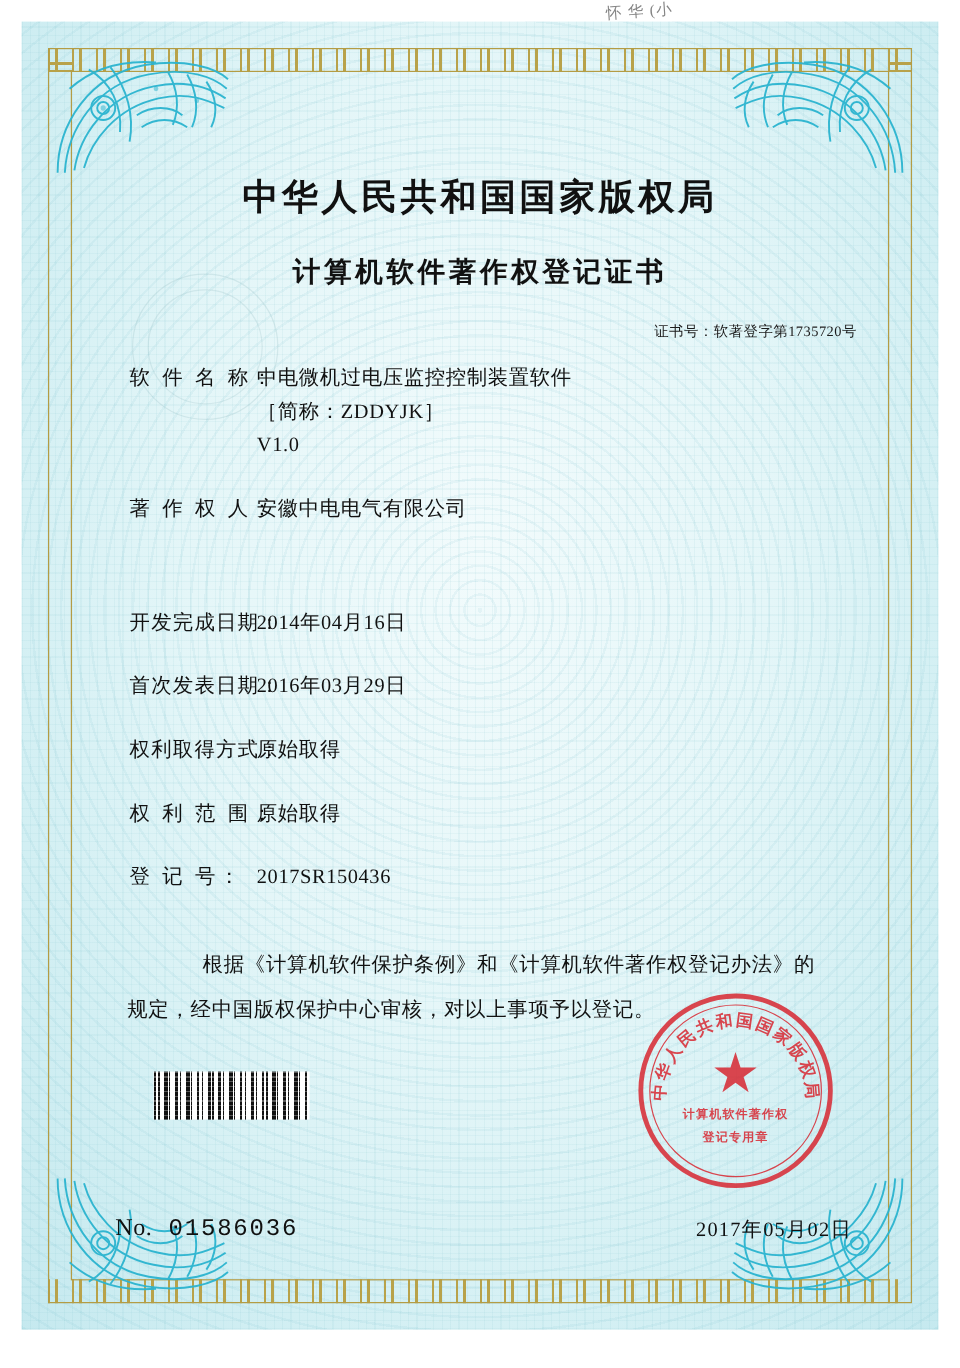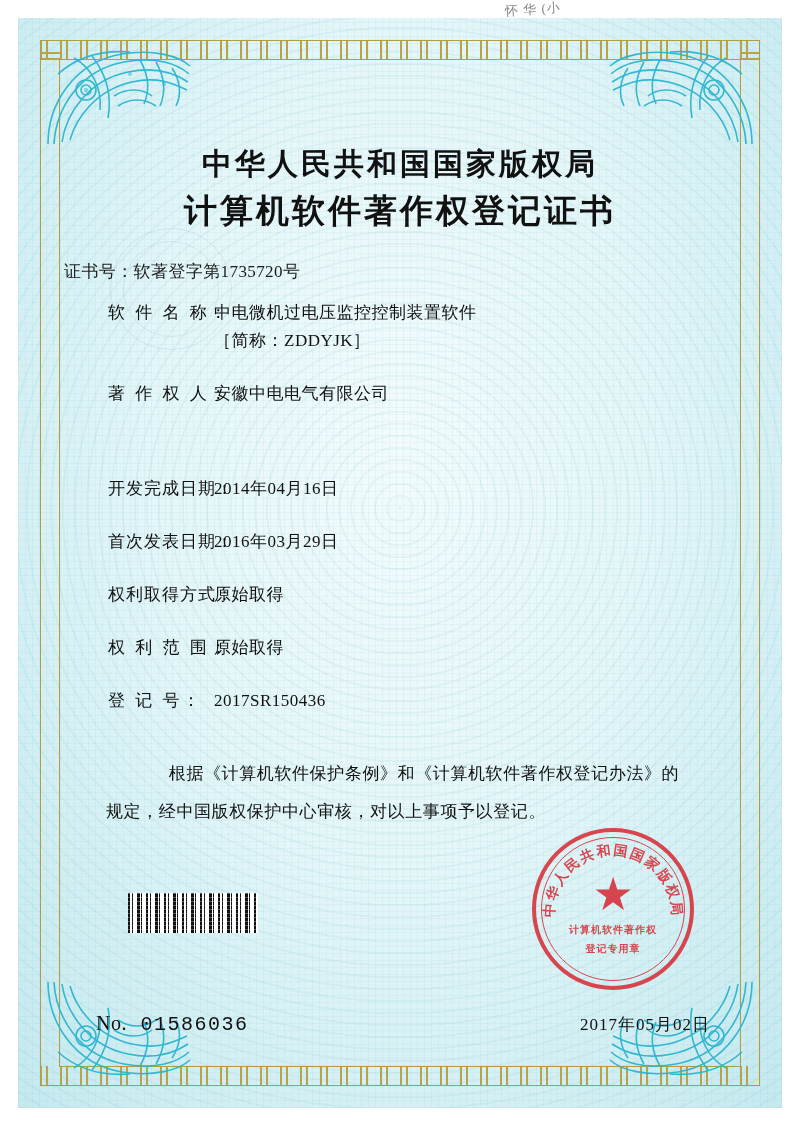--- a/index.html
+++ b/index.html
@@ -127,29 +127,30 @@
     text-align: center;
     font-size: 30px;
     letter-spacing: 3px;
     font-weight: bold;
     color: #111;
     margin-top: 80px;
     font-family: "Liberation Serif", serif;
   }
   .title-sub {
     text-align: center;
-    font-size: 33px;
+    font-size: 23px;
     letter-spacing: 3px;
     font-weight: bold;
     color: #111;
-    margin-top: 4px;
+    margin-top: 26px;
   }
 
   .cert-no {
-    font-size: 17px;
+    text-align: right;
+    font-size: 12px;
     margin-top: 26px;
     padding-right: 22px;
     color: #1b1b1b;
     letter-spacing: 0.4px;
   }
 
   .field-block { margin-top: 16px; }
 
   .row {
     display: flex;
@@ -414,20 +415,21 @@
       <span>证书号：</span><span>软著登字第1735720号</span>
     </div>
 
     <div class="field-block">
 
       <div class="row">
         <div class="label">软 件 名 称：</div>
         <div class="value">
           <span class="sub-line">中电微机过电压监控控制装置软件</span>
           <span class="sub-line mono-ish">［简称：ZDDYJK］</span>
+          <span class="sub-line mono-ish">V1.0</span>
         </div>
       </div>
 
       <div class="row spaced">
         <div class="label">著 作 权 人：</div>
         <div class="value">安徽中电电气有限公司</div>
       </div>
 
       <div class="spacer-lg"></div>
 

